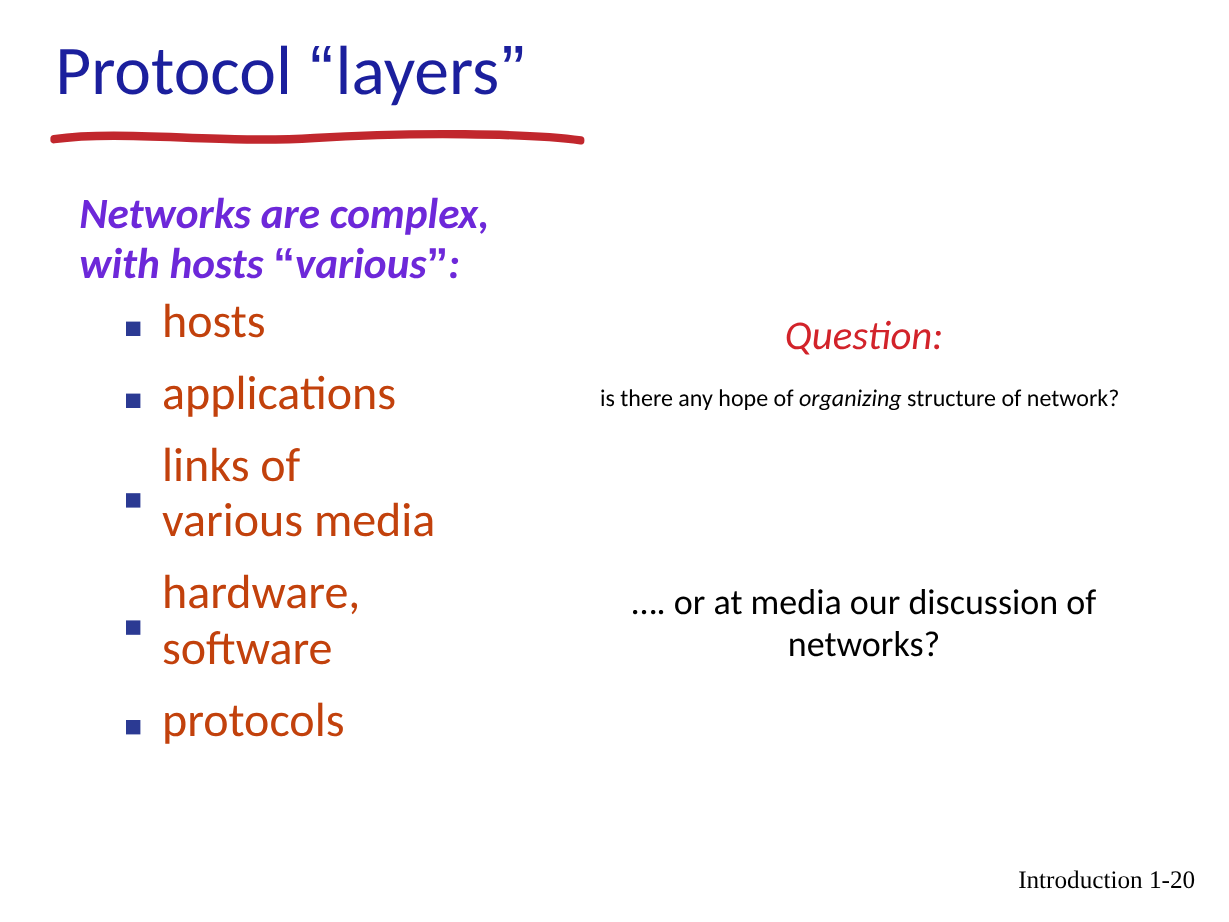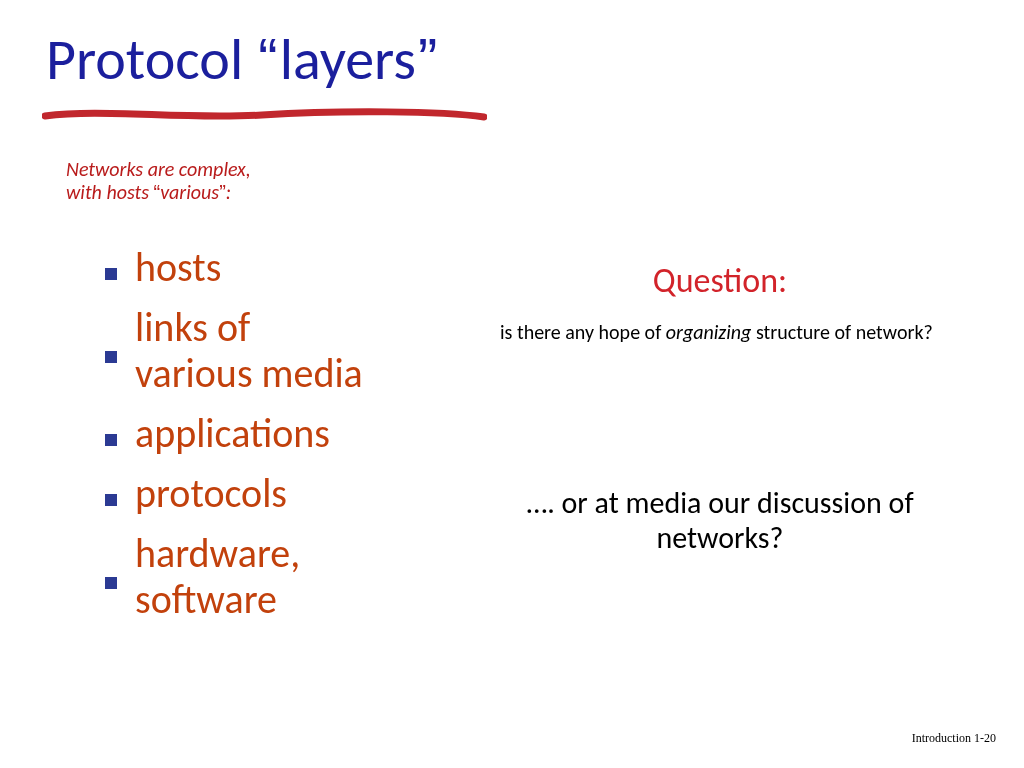--- a/index.html
+++ b/index.html
@@ -36,24 +36,25 @@
     width: 445px;
     height: 20px;
   }
 
   
   .left-intro {
     position: absolute;
     left: 66px;
     top: 158px;
     width: 360px;
-    font-size: 20px;
+    font-size: 36px;
     font-style: italic;
-    color: #b91c1c;
+    color: #6d28d9;
     line-height: 1.15;
+    font-weight: bold;
   }
   .left-intro .tick { font-family: "Arial", sans-serif; font-style: normal; }
   .pieces-list {
     position: absolute;
     left: 105px;
     top: 245px;
     width: 320px;
   }
   .pieces-list .item {
     display: flex;
@@ -74,20 +75,21 @@
   .pieces-list .txt { flex: 1 1 auto; padding-right: 60px; }
 
   
   .question-label {
     position: absolute;
     left: 520px;
     top: 260px;
     width: 400px;
     text-align: center;
     font-size: 34px;
+    font-style: italic;
     color: #d2232a;
   }
   .question-body {
     position: absolute;
     left: 500px;
     top: 321px;
     width: 440px;
     text-align: left;
     font-size: 20px;
     line-height: 1.18;
@@ -101,21 +103,21 @@
     text-align: center;
     font-size: 30px;
     line-height: 1.18;
   }
 
   
   .footer {
     position: absolute;
     right: 28px;
     bottom: 22px;
-    font-size: 12px;
+    font-size: 21px;
     font-family: "Times New Roman", Times, serif;
     color: #000;
   }
 </style>
 </head>
 <body>
 
 <div class="slide">
 
   <div class="title">
@@ -130,33 +132,33 @@
     <span>with hosts </span><span class="tick">“</span><span>various</span><span class="tick">”</span><span>:</span>
   </div>
 
   <div class="pieces-list">
     <div class="item">
       <div class="bullet"></div>
       <div class="txt">hosts</div>
     </div>
     <div class="item">
       <div class="bullet"></div>
+      <div class="txt">applications</div>
+    </div>
+    <div class="item">
+      <div class="bullet"></div>
       <div class="txt">links of various media</div>
     </div>
     <div class="item">
       <div class="bullet"></div>
-      <div class="txt">applications</div>
+      <div class="txt">hardware, software</div>
     </div>
     <div class="item">
       <div class="bullet"></div>
       <div class="txt">protocols</div>
-    </div>
-    <div class="item">
-      <div class="bullet"></div>
-      <div class="txt">hardware, software</div>
     </div>
   </div>
 
   <div class="question-label">Question:</div>
   <div class="question-body">
     <span>is there any hope of </span><span class="it">organizing</span><span> structure of network?</span>
   </div>
   <div class="followup">…. or at media our discussion of networks?</div>
 
   <div class="footer">Introduction 1-20</div>

